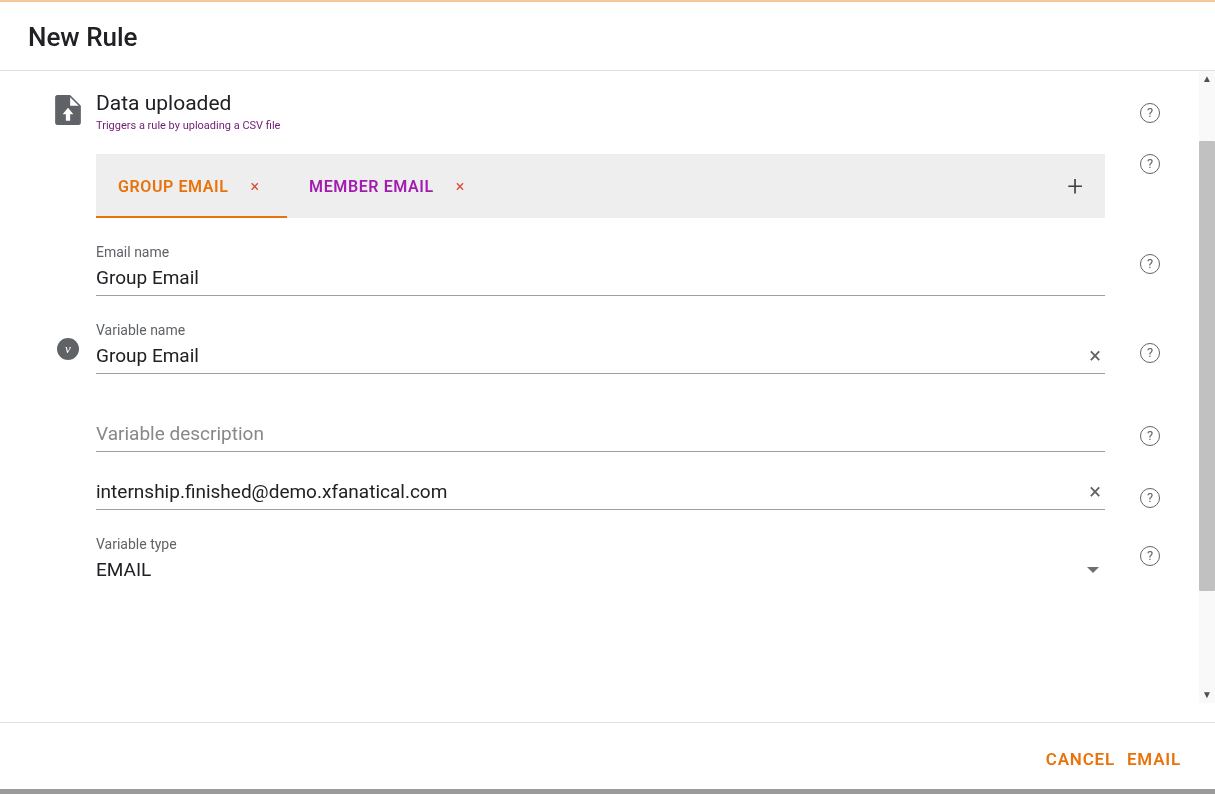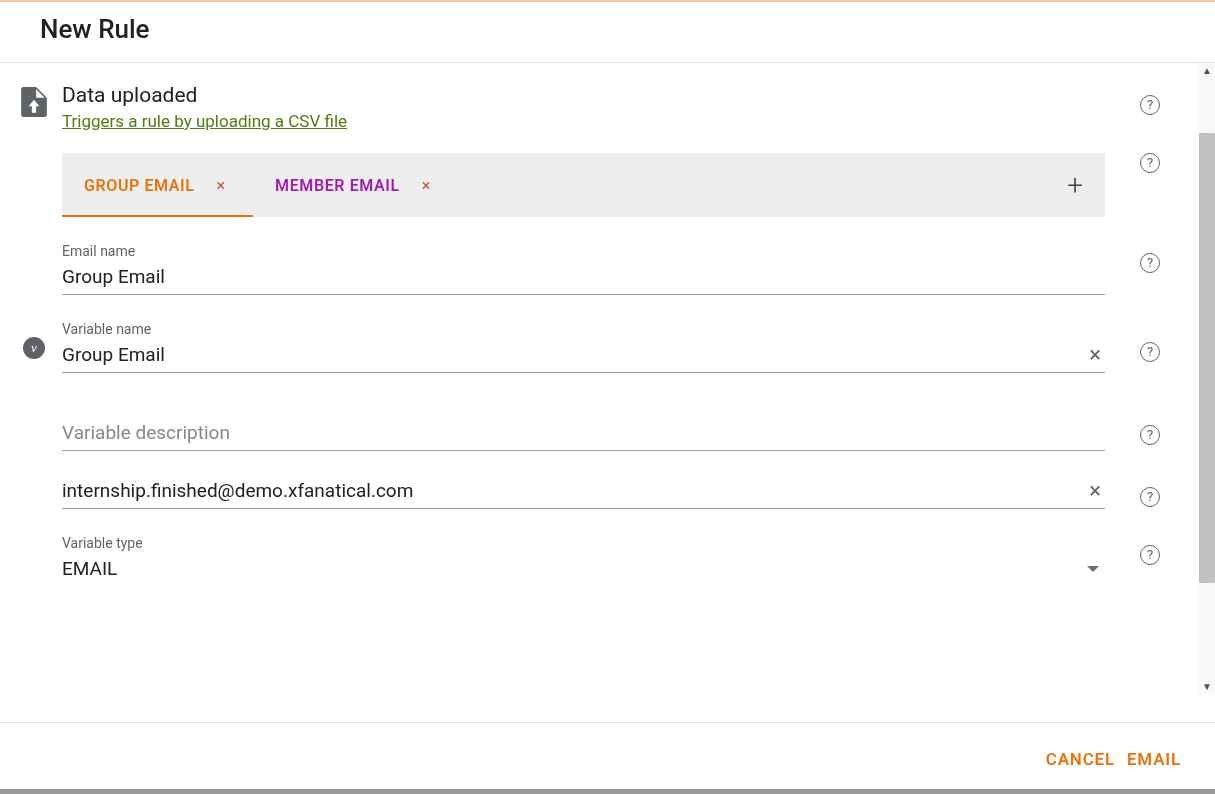--- a/index.html
+++ b/index.html
@@ -13,22 +13,23 @@
     height: 794px;
     overflow: hidden;
     position: relative;
   }
   .top-border {
     height: 2px;
     background: #e8730b;
     opacity: 0.4;
   }
   .header {
-    padding: 12px 24px 18px 40px;
+    padding: 12px 24px 18px 28px;
     border-bottom: 1px solid #e0e0e0;
+    margin-top: 8px;
   }
   .header-title {
     font-size: 26px;
     font-weight: 500;
     color: #202124;
   }
   .content-wrapper {
     position: relative;
     height: 632px;
   }
@@ -56,21 +57,21 @@
   .scroll-thumb {
     position: absolute;
     right: 0;
     top: 70px;
     width: 16px;
     height: 450px;
     background: #c1c1c1;
     border-radius: 1px;
   }
   .content {
-    padding: 20px 40px 0 6px;
+    padding: 20px 40px 0 40px;
     height: 100%;
     overflow: hidden;
   }
   .row {
     display: flex;
     align-items: flex-start;
   }
   .left-icon-col {
     width: 56px;
     flex: 0 0 56px;
@@ -94,24 +95,23 @@
     justify-content: center;
     align-items: center;
   }
   .section-title {
     font-size: 21px;
     font-weight: 400;
     color: #202124;
     margin-bottom: 4px;
   }
   .section-sub {
-    font-size: 17px;
-    color: #4d7c0f;
+    font-size: 11px;
+    color: #701a75;
     margin-bottom: 22px;
-    text-decoration: underline;
   }
   .help-icon {
     width: 20px;
     height: 20px;
     border: 1.6px solid #5f6368;
     border-radius: 50%;
     color: #5f6368;
     font-size: 13px;
     line-height: 17px;
     text-align: center;

